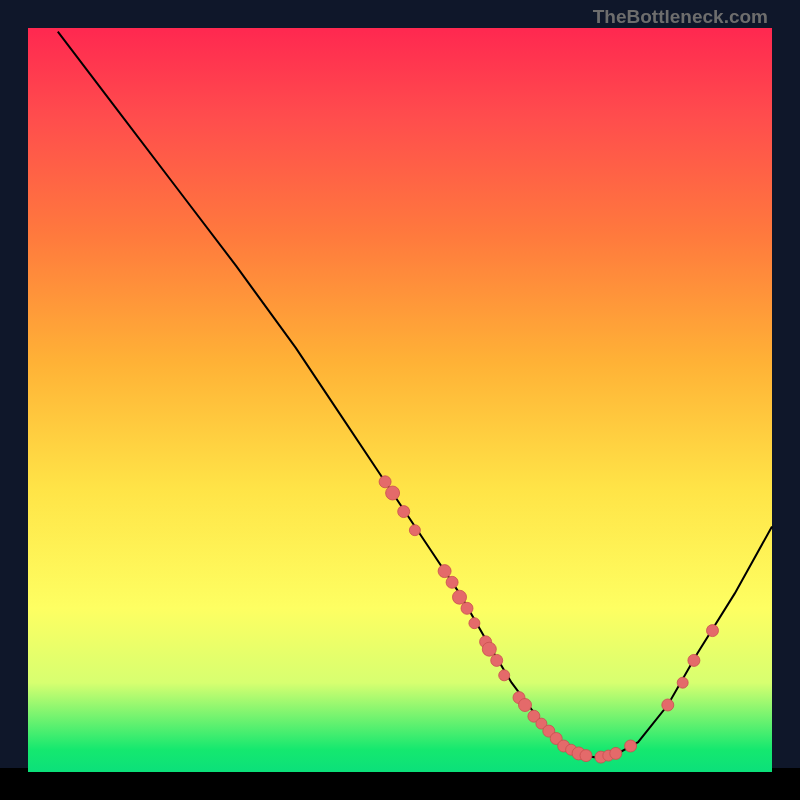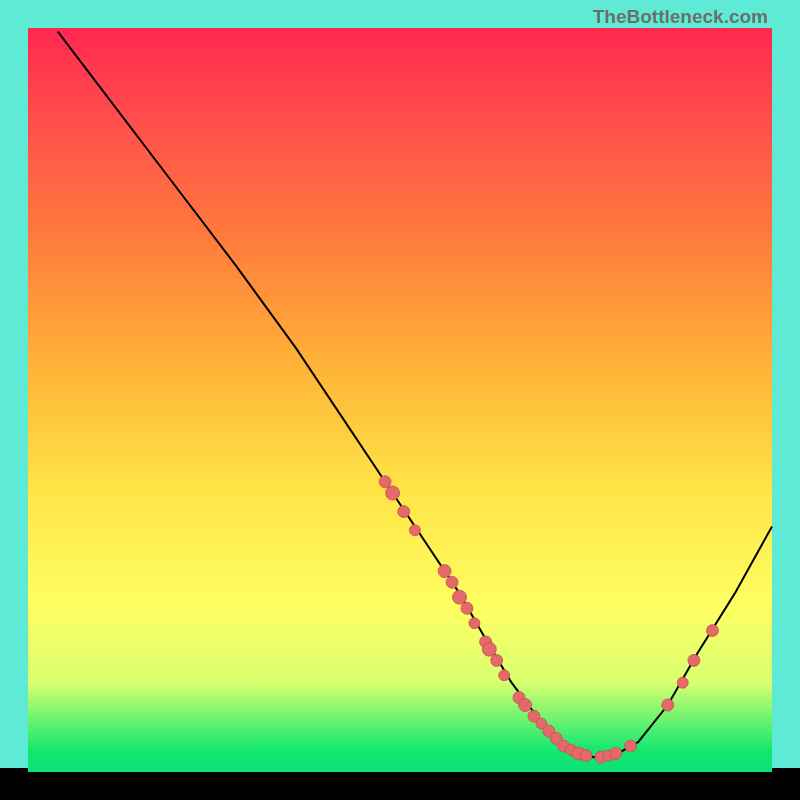--- a/index.html
+++ b/index.html
@@ -1,21 +1,21 @@
 <!DOCTYPE html>
 <html><head>
 <meta charset="utf-8">
 <style>
   * { margin: 0; padding: 0; box-sizing: border-box; }
   html, body { width: 800px; height: 800px; overflow: hidden; background: #000; }
   .frame {
     position: absolute;
     width: 800px;
     height: 768px;
-    background: #5eead4;
+    background: #0f172a;
   }
   .plot-area {
     position: absolute;
     left: 28px;
     top: 28px;
     width: 744px;
     height: 744px;
     
     background: linear-gradient(
       to bottom,

